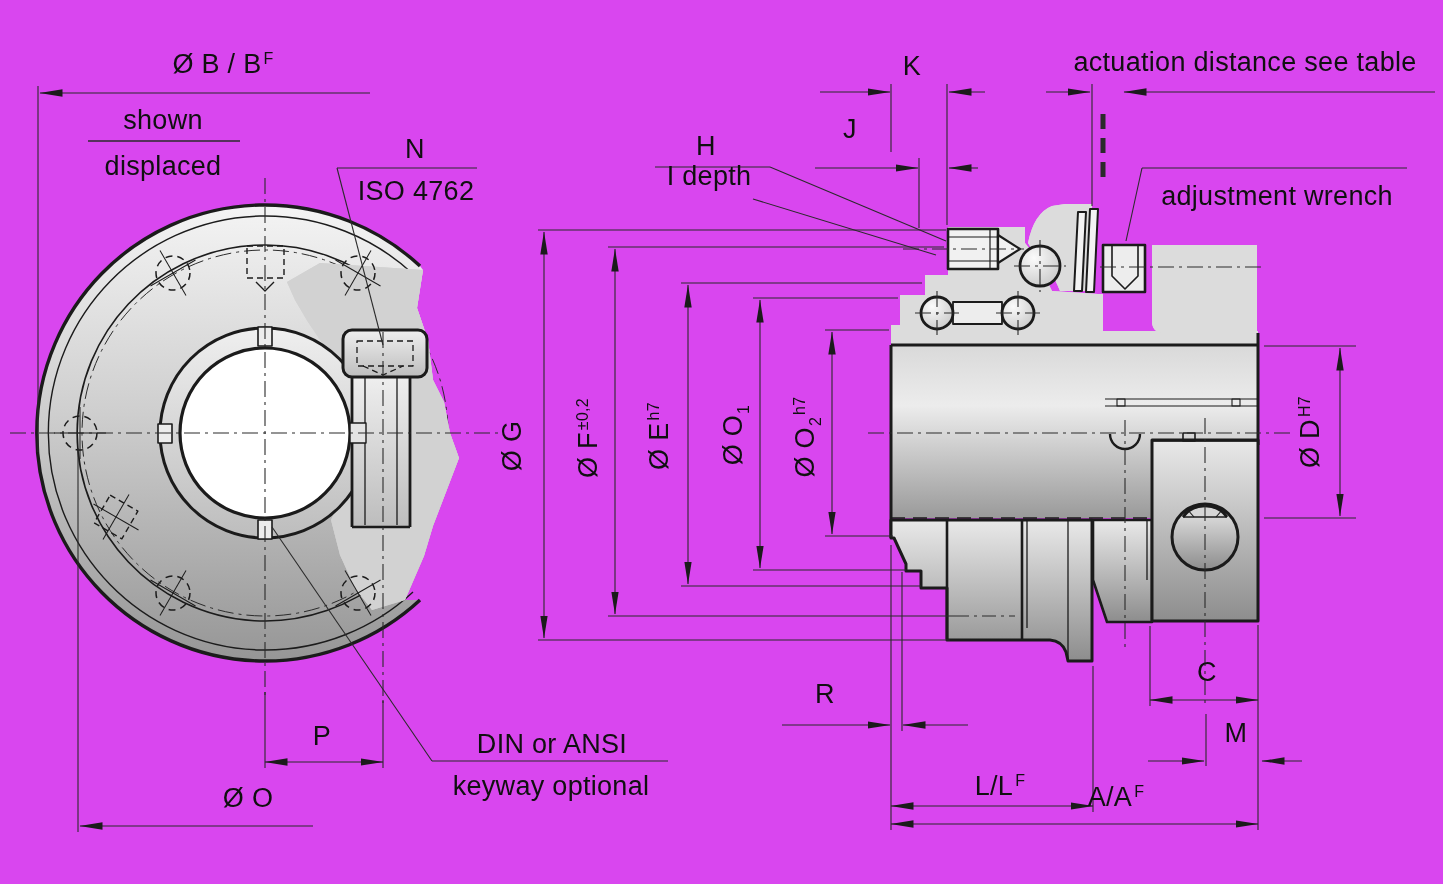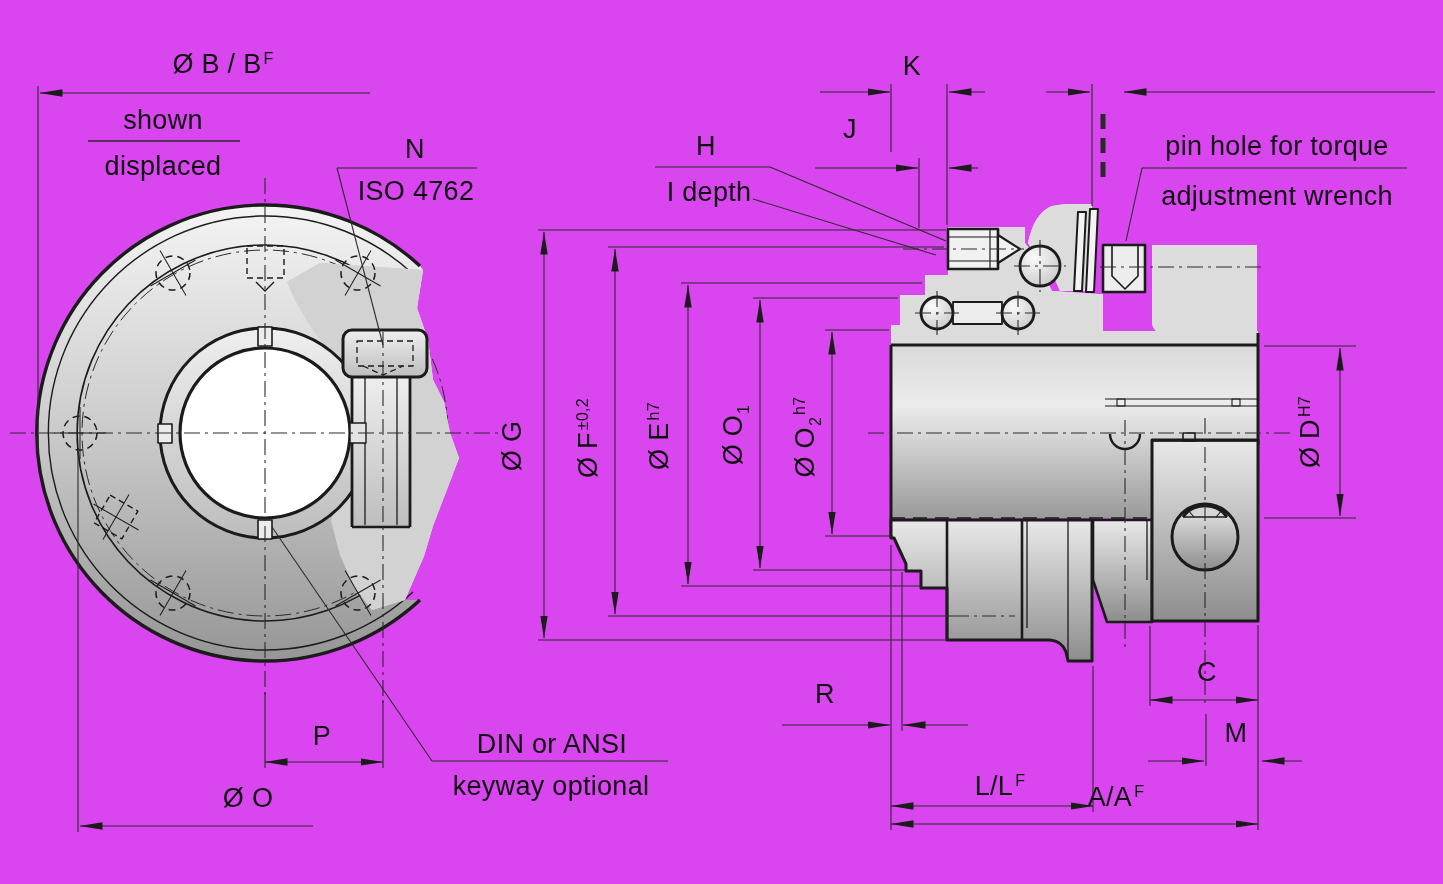--- a/index.html
+++ b/index.html
@@ -281,24 +281,24 @@
     <line x1="1302" y1="761" x2="1262" y2="761" marker-end="url(#arr)"></line>
   </g>
 </svg>
 
 <div class="lbl" style="left:223px;top:64px"><span>Ø B / B</span><span class="sup">F</span></div>
 <div class="lbl" style="left:163px;top:120px">shown</div>
 <div class="lbl" style="left:163px;top:166px">displaced</div>
 <div class="lbl" style="left:415px;top:149px">N</div>
 <div class="lbl" style="left:416px;top:191px">ISO 4762</div>
 <div class="lbl" style="left:706px;top:146px">H</div>
-<div class="lbl" style="left:709px;top:192px">I depth</div>
+<div class="lbl" style="left:709px;top:176px">I depth</div>
 <div class="lbl" style="left:912px;top:66px">K</div>
 <div class="lbl" style="left:850px;top:129px">J</div>
-<div class="lbl" style="left:1277px;top:146px">pin hole for torque</div>
+<div class="lbl" style="left:1245px;top:62px">actuation distance see table</div>
 <div class="lbl" style="left:1277px;top:196px">adjustment wrench</div>
 <div class="lbl rot" style="left:512px;top:446px"><span>Ø G</span></div>
 <div class="lbl rot" style="left:588px;top:438px"><span>Ø F</span><span class="sup">±0,2</span></div>
 <div class="lbl rot" style="left:659px;top:436px"><span>Ø E</span><span class="sup">h7</span></div>
 <div class="lbl rot" style="left:733px;top:435px"><span>Ø O</span><span class="sub">1</span></div>
 <div class="lbl rot" style="left:805px;top:437px"><span>Ø O</span><span class="sub">2</span><span class="sup">h7</span></div>
 <div class="lbl rot" style="left:1310px;top:432px"><span>Ø D</span><span class="sup">H7</span></div>
 <div class="lbl" style="left:825px;top:694px">R</div>
 <div class="lbl" style="left:1207px;top:672px">C</div>
 <div class="lbl" style="left:1000px;top:786px"><span>L/L</span><span class="sup">F</span></div>

